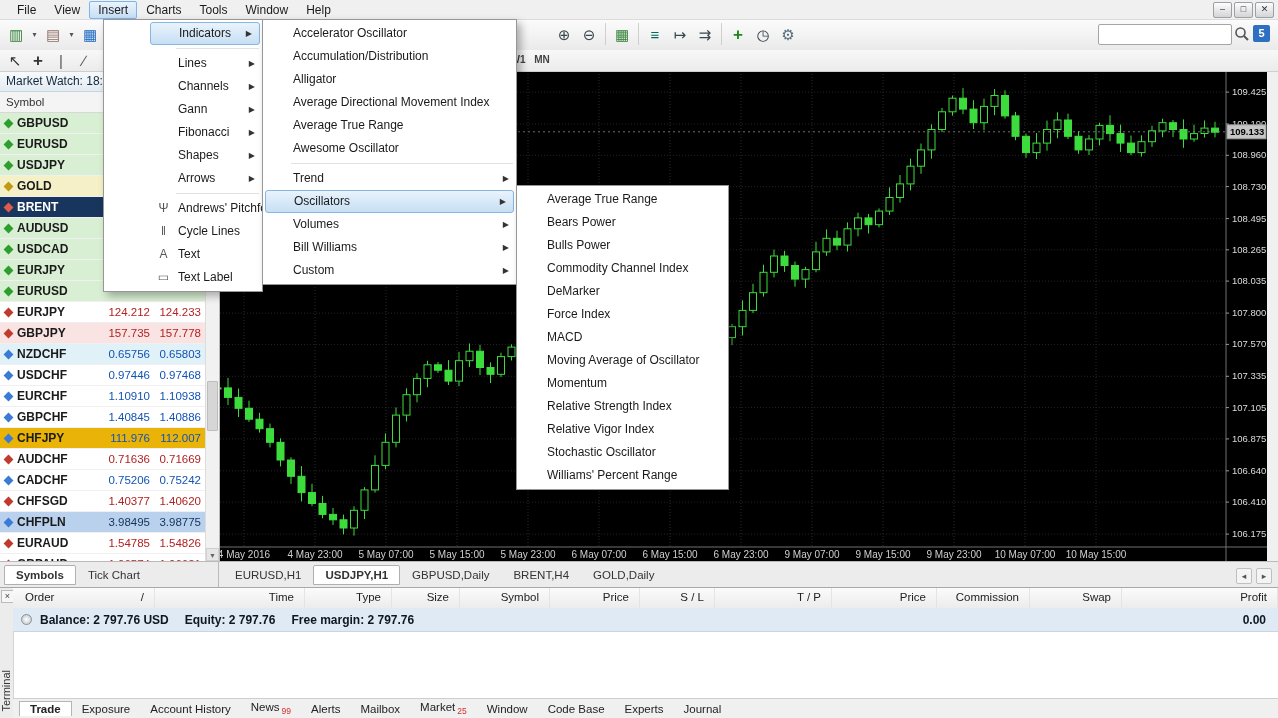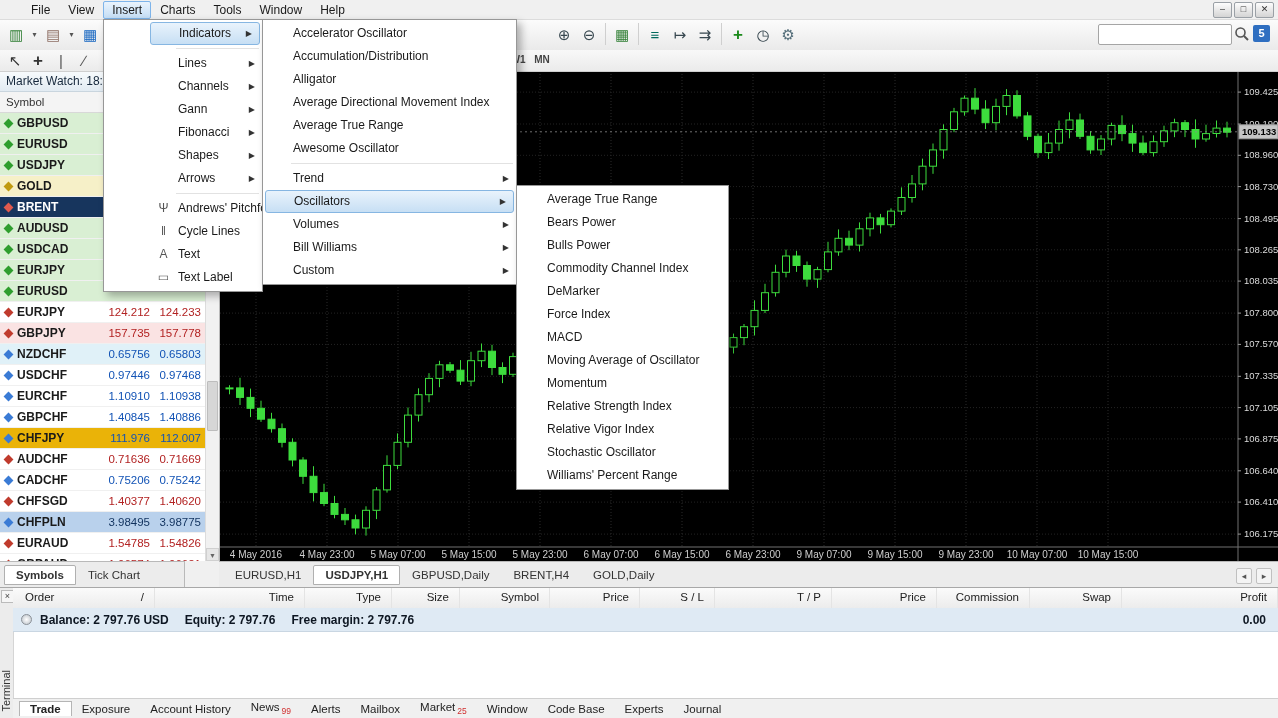--- a/index.html
+++ b/index.html
@@ -1,21 +1,21 @@
 <!DOCTYPE html>
 <html><head>
 <meta charset="utf-8">
 <style>
   html,body{margin:0;padding:0;}
   body{width:1278px;height:718px;position:relative;overflow:hidden;
        font-family:"Liberation Sans",sans-serif;font-size:12px;background:#f0f0f0;color:#1a1a1a;}
 
   
   #menubar{position:absolute;left:0;top:0;right:0;height:19px;background:#f0f0f0;
-           border-bottom:1px solid #dcdcdc;display:flex;align-items:center;padding-left:22px;z-index:20;}
+           border-bottom:1px solid #dcdcdc;display:flex;align-items:center;padding-left:8px;z-index:20;}
   .mi{padding:2px 9px;cursor:default;}
   .mi.active{background:linear-gradient(#e9f3fd,#c5def5);border:1px solid #7eb4ea;border-radius:2px;padding:1px 8px;}
   #win-controls{position:absolute;right:4px;top:2px;display:flex;gap:2px;z-index:21;}
   .win-btn{width:17px;height:14px;border:1px solid #9aa0a6;background:linear-gradient(#fdfdfd,#d4d4d4);
            font-size:9px;line-height:12px;text-align:center;color:#333;border-radius:2px;}
 
   
   #toolbar1{position:absolute;left:0;top:19px;right:0;height:31px;background:linear-gradient(#fcfcfc,#eaeaea);
             border-bottom:1px solid #d5d5d5;z-index:10;}
   #tb-left{position:absolute;left:4px;top:3px;display:flex;align-items:center;gap:1px;}
@@ -49,26 +49,26 @@
   .mw-sym{width:104px;display:flex;align-items:center;gap:5px;padding-left:5px;font-weight:bold;box-sizing:border-box;}
   .diamond{width:7px;height:7px;transform:rotate(45deg);flex:0 0 auto;}
   .mw-bid,.mw-ask{width:51px;text-align:right;padding-right:5px;line-height:20px;font-size:11.5px;box-sizing:border-box;}
   #mw-scroll{position:absolute;right:0;top:40px;bottom:0;width:13px;background:#f1f1f1;border-left:1px solid #dcdcdc;}
   .sc-btn{height:13px;text-align:center;font-size:7px;line-height:13px;color:#666;background:#e6e6e6;border:1px solid #cfcfcf;box-sizing:border-box;}
   .sc-up{position:absolute;top:0;left:0;right:0;}
   .sc-dn{position:absolute;bottom:0;left:0;right:0;}
   .sc-thumb{position:absolute;left:1px;right:1px;top:60%;height:48px;background:#d6d6d6;border:1px solid #bdbdbd;border-radius:1px;}
 
   
-  #chart-area{position:absolute;left:220px;top:71px;width:1059px;height:490px;background:#000;z-index:1;}
+  #chart-area{position:absolute;left:208px;top:71px;width:1059px;height:490px;background:#000;z-index:1;}
 
   
   .tabstrip{position:absolute;top:561px;height:26px;background:#ececec;border-top:1px solid #b9b9b9;
             display:flex;align-items:center;padding-left:4px;z-index:6;box-sizing:border-box;}
-  #mw-tabs{left:0;width:185px;border-right:1px solid #b9b9b9;}
+  #mw-tabs{left:0;width:219px;border-right:1px solid #b9b9b9;}
   #chart-tabs{left:219px;right:0;}
   .tab{padding:3px 11px;font-size:11.5px;color:#333;border:1px solid transparent;white-space:nowrap;}
   .tab.active{background:#fff;border-color:#b0b0b0;font-weight:bold;border-radius:2px 2px 0 0;}
   #chart-tab-arrows{position:absolute;right:6px;top:6px;display:flex;gap:4px;}
   .tab-arrow{width:14px;height:14px;font-size:9px;line-height:14px;text-align:center;color:#555;
              border:1px solid #c0c0c0;background:#f4f4f4;border-radius:2px;}
 
   
   #terminal{position:absolute;left:0;right:0;top:587px;bottom:0;background:#fff;border-top:1px solid #a8a8a8;z-index:6;}
   #t-side{position:absolute;left:0;top:0;bottom:0;width:13px;background:#ececec;border-right:1px solid #d5d5d5;}

